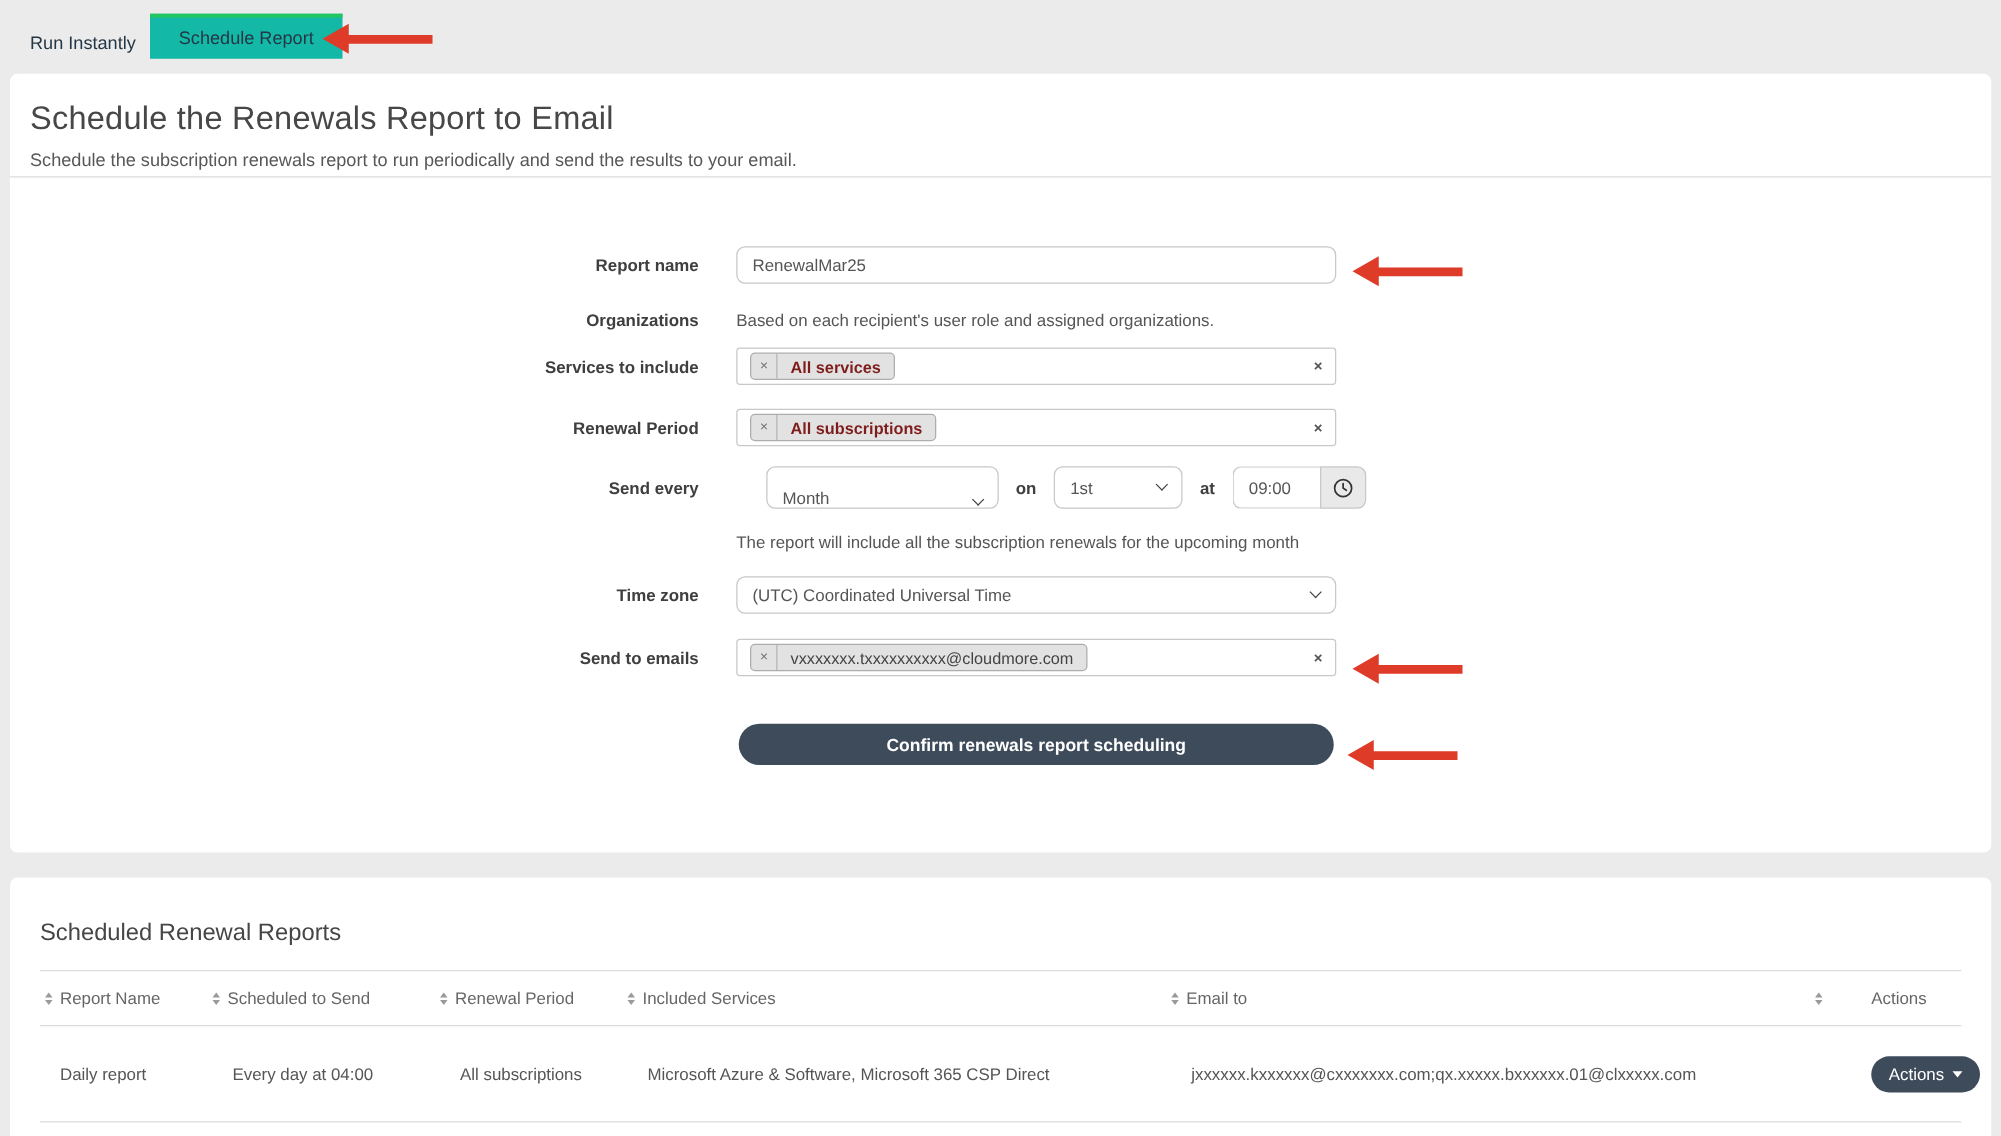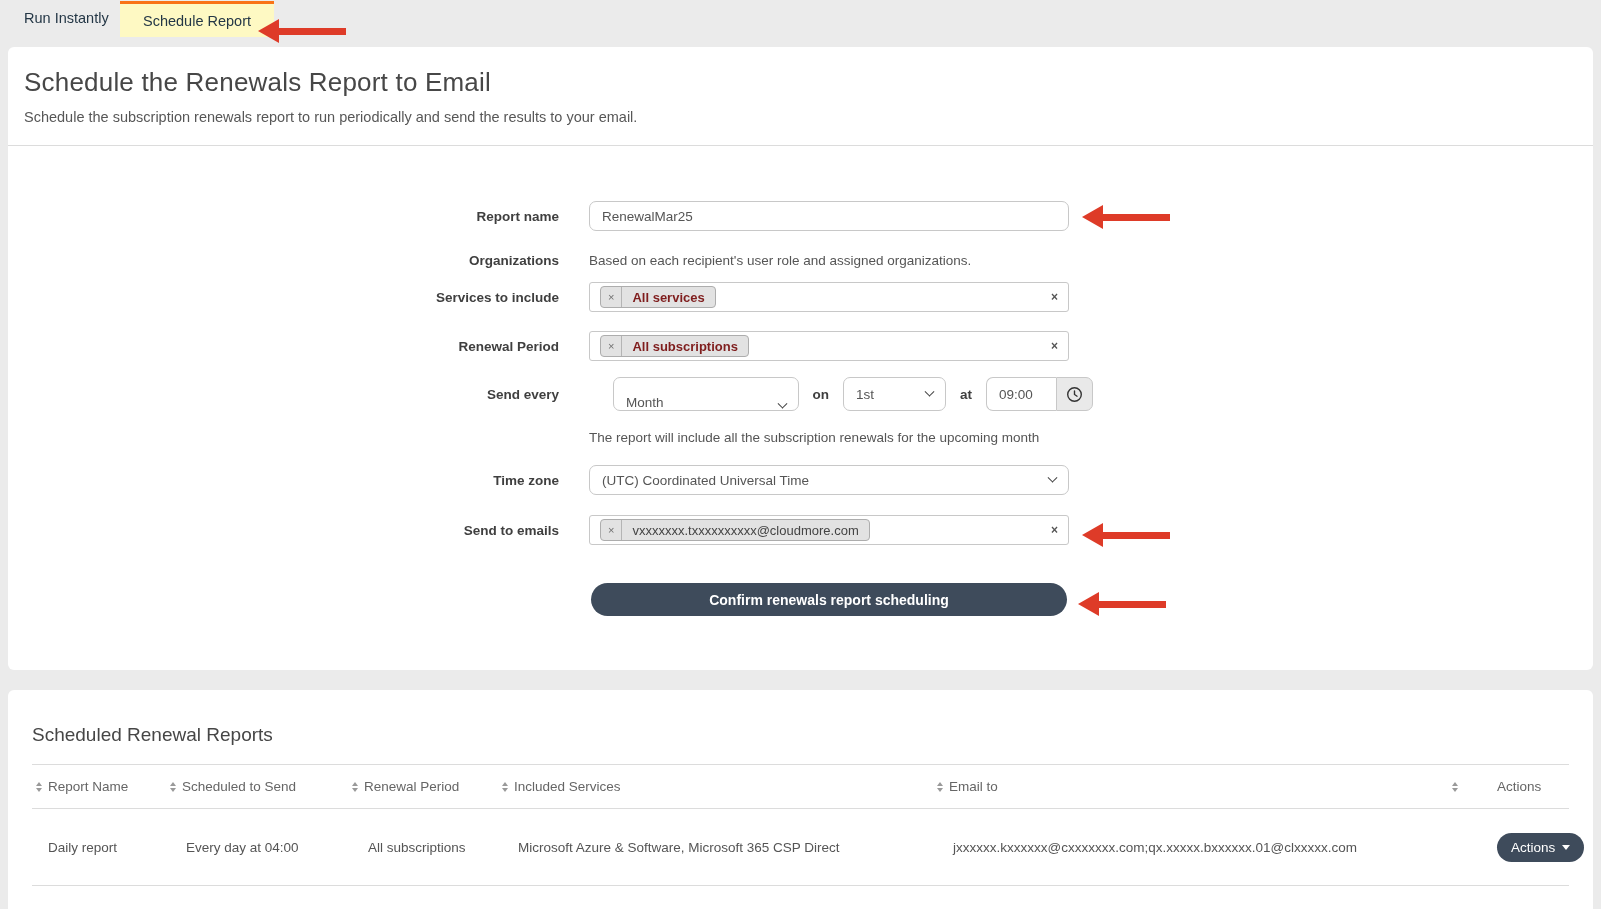--- a/index.html
+++ b/index.html
@@ -7,34 +7,34 @@
   body {
     background:#ebebeb;
     font-family:"Liberation Sans","DejaVu Sans",sans-serif;
     color:#555;
     position:relative;
   }
 
   
   .tabbar { position:relative; height:47px; }
   .tab { font-size:14.5px; color:#243746; cursor:pointer; }
-  .tab-inactive { position:absolute; left:24px; top:10px; }
+  .tab-inactive { position:absolute; left:24px; top:27px; }
   .tab-active {
-    position:absolute; left:120px; top:1px; height:36px;
-    background:#fef9c3; border-top:3px solid #f97316;
+    position:absolute; left:120px; top:11px; height:36px;
+    background:#14b8a6; border-top:3px solid #22c55e;
     display:flex; align-items:center; padding:0 23px;
   }
 
   
   .card { background:#fff; border-radius:6px; margin:0 8px; }
   .card-main { height:623px; }
   .card-table { margin-top:20px; height:260px; border-radius:6px 6px 0 0; }
 
   
-  .card-header { padding:20px 16px 20px 16px; border-bottom:1px solid #dcdcdc; }
+  .card-header { padding:20px 16px 4px 16px; border-bottom:1px solid #dcdcdc;margin-top:12px; }
   .page-title { font-size:26px; font-weight:400; color:#474747; letter-spacing:0.2px; }
   .page-subtitle { font-size:14.5px; color:#575757; margin-top:11px; }
 
   
   .form { padding-top:55px; }
   .form-row { display:flex; align-items:center; }
   .form-label { width:551px; text-align:right; font-size:13.5px; font-weight:bold; color:#3f3f3f; flex:0 0 551px; }
   .form-ctrl { margin-left:30px; width:480px; display:flex; align-items:center; }
 
   .text-input {

